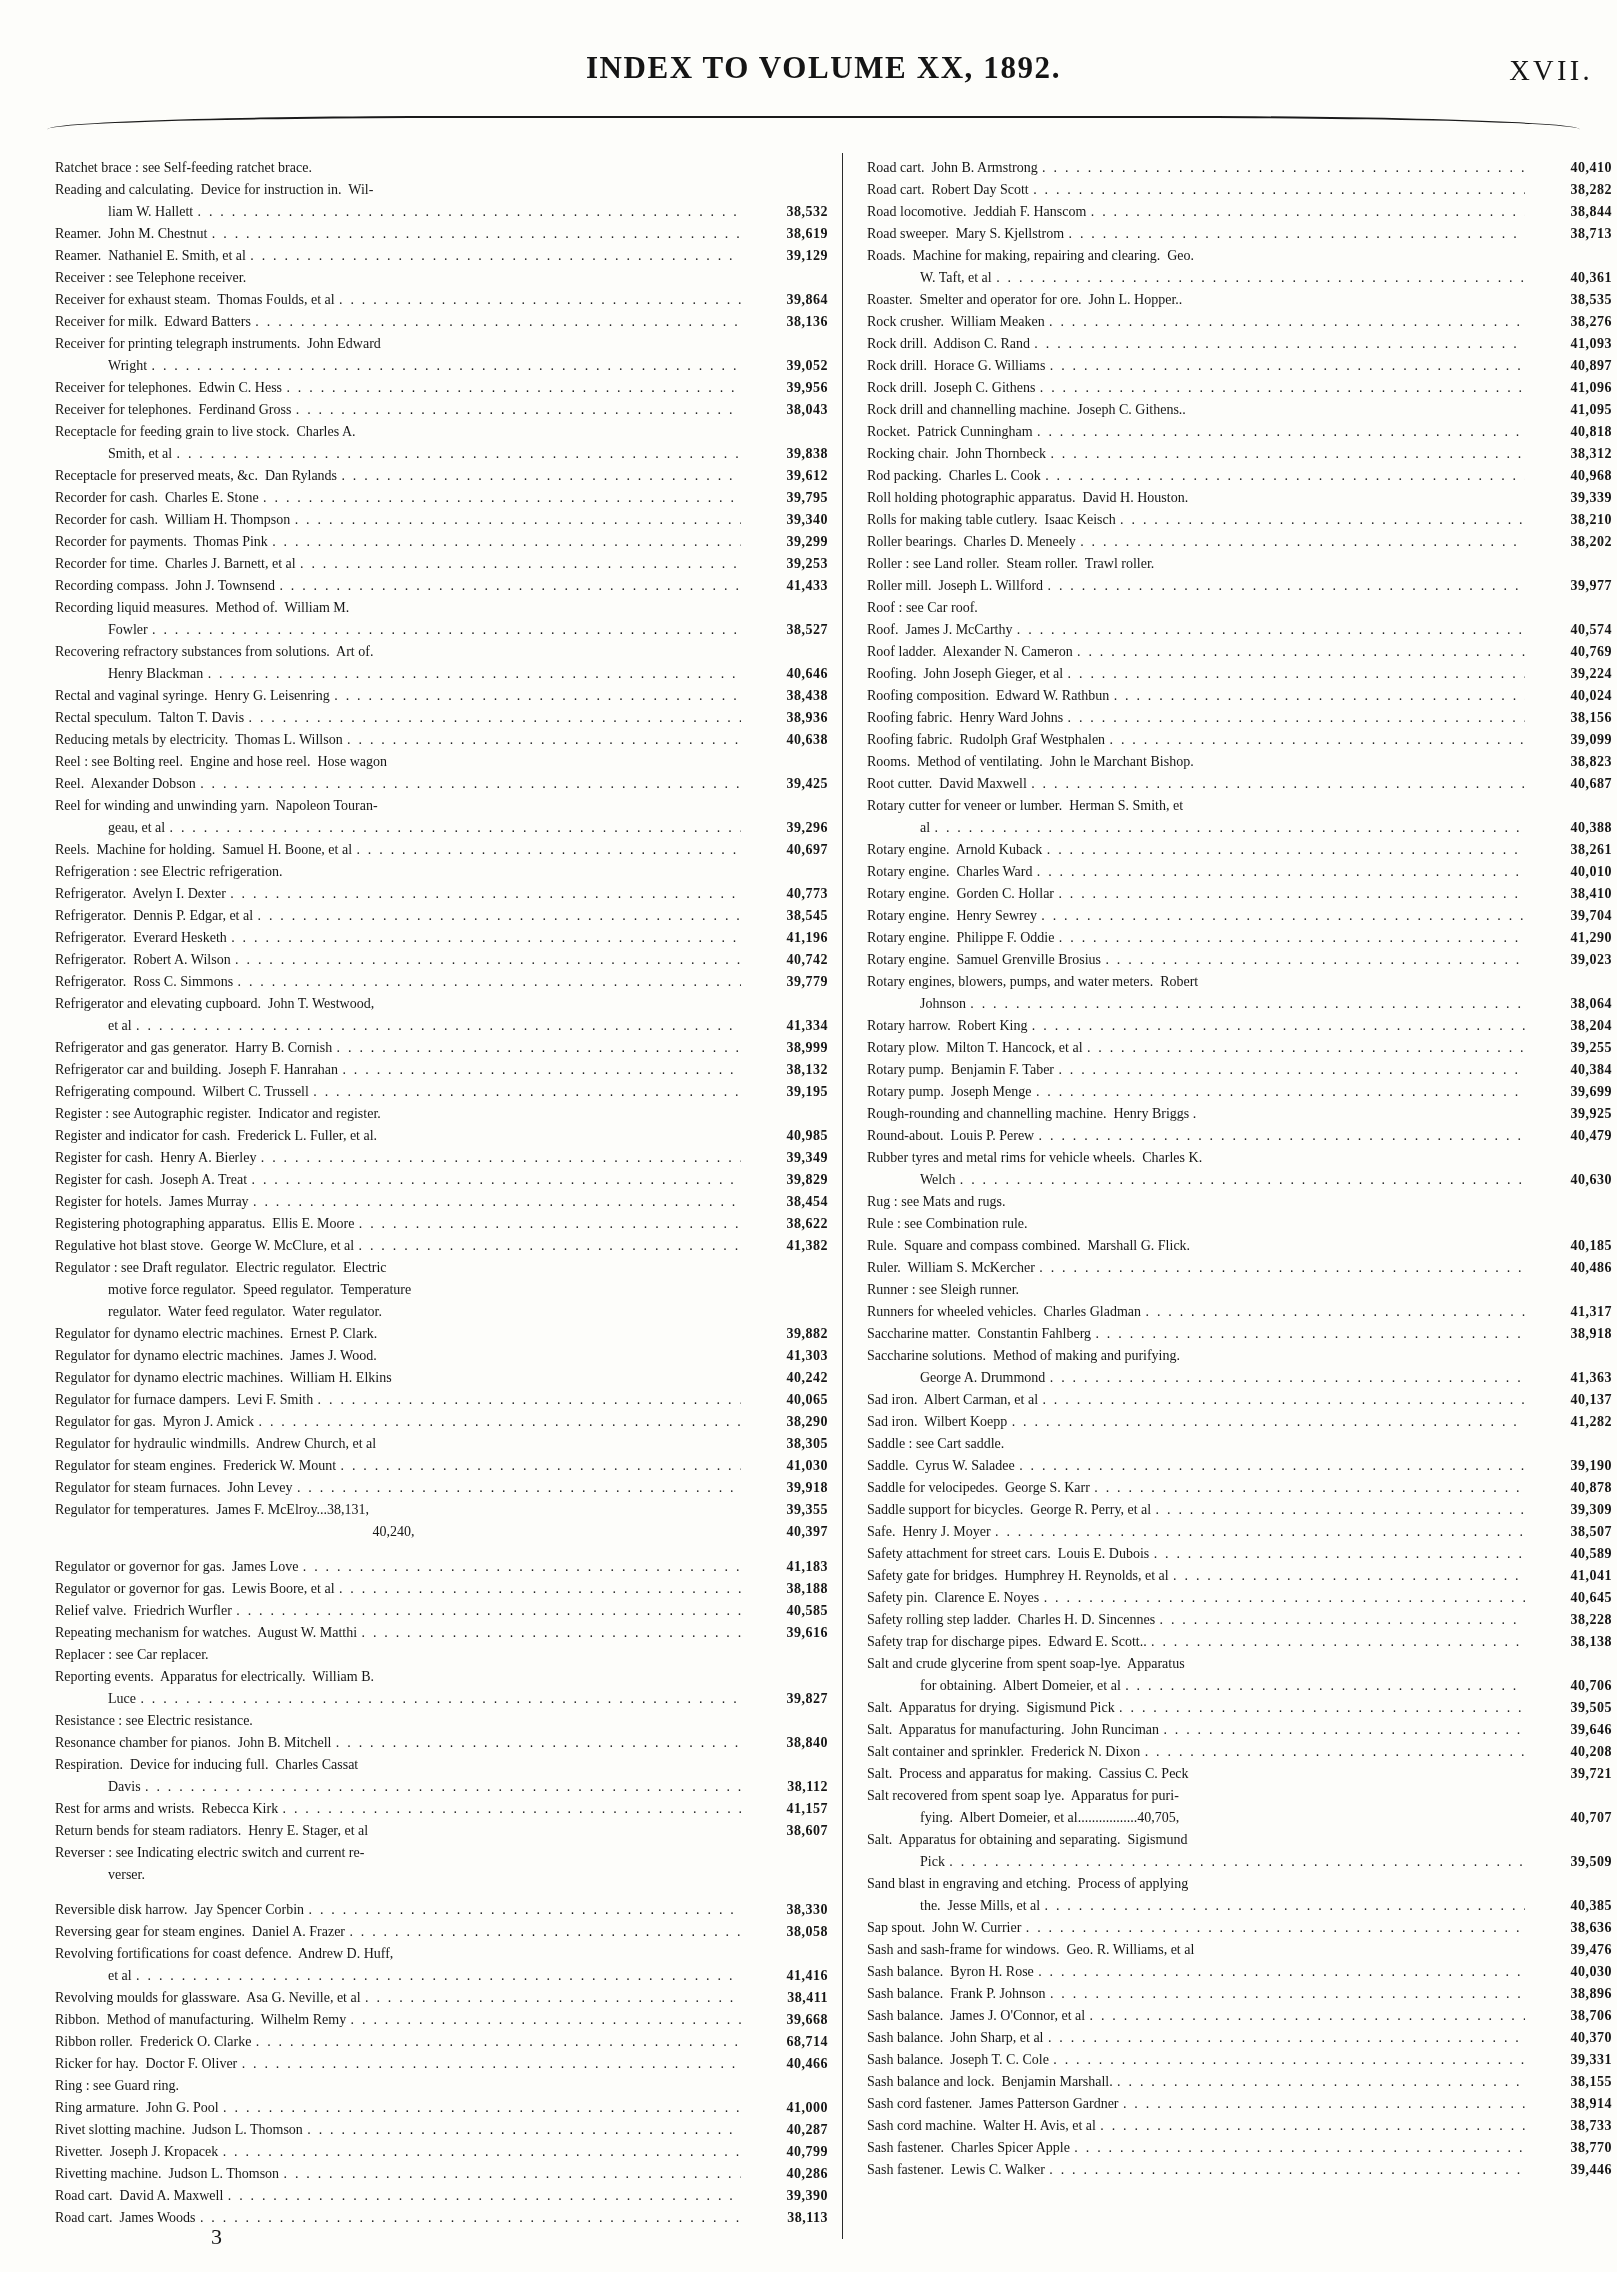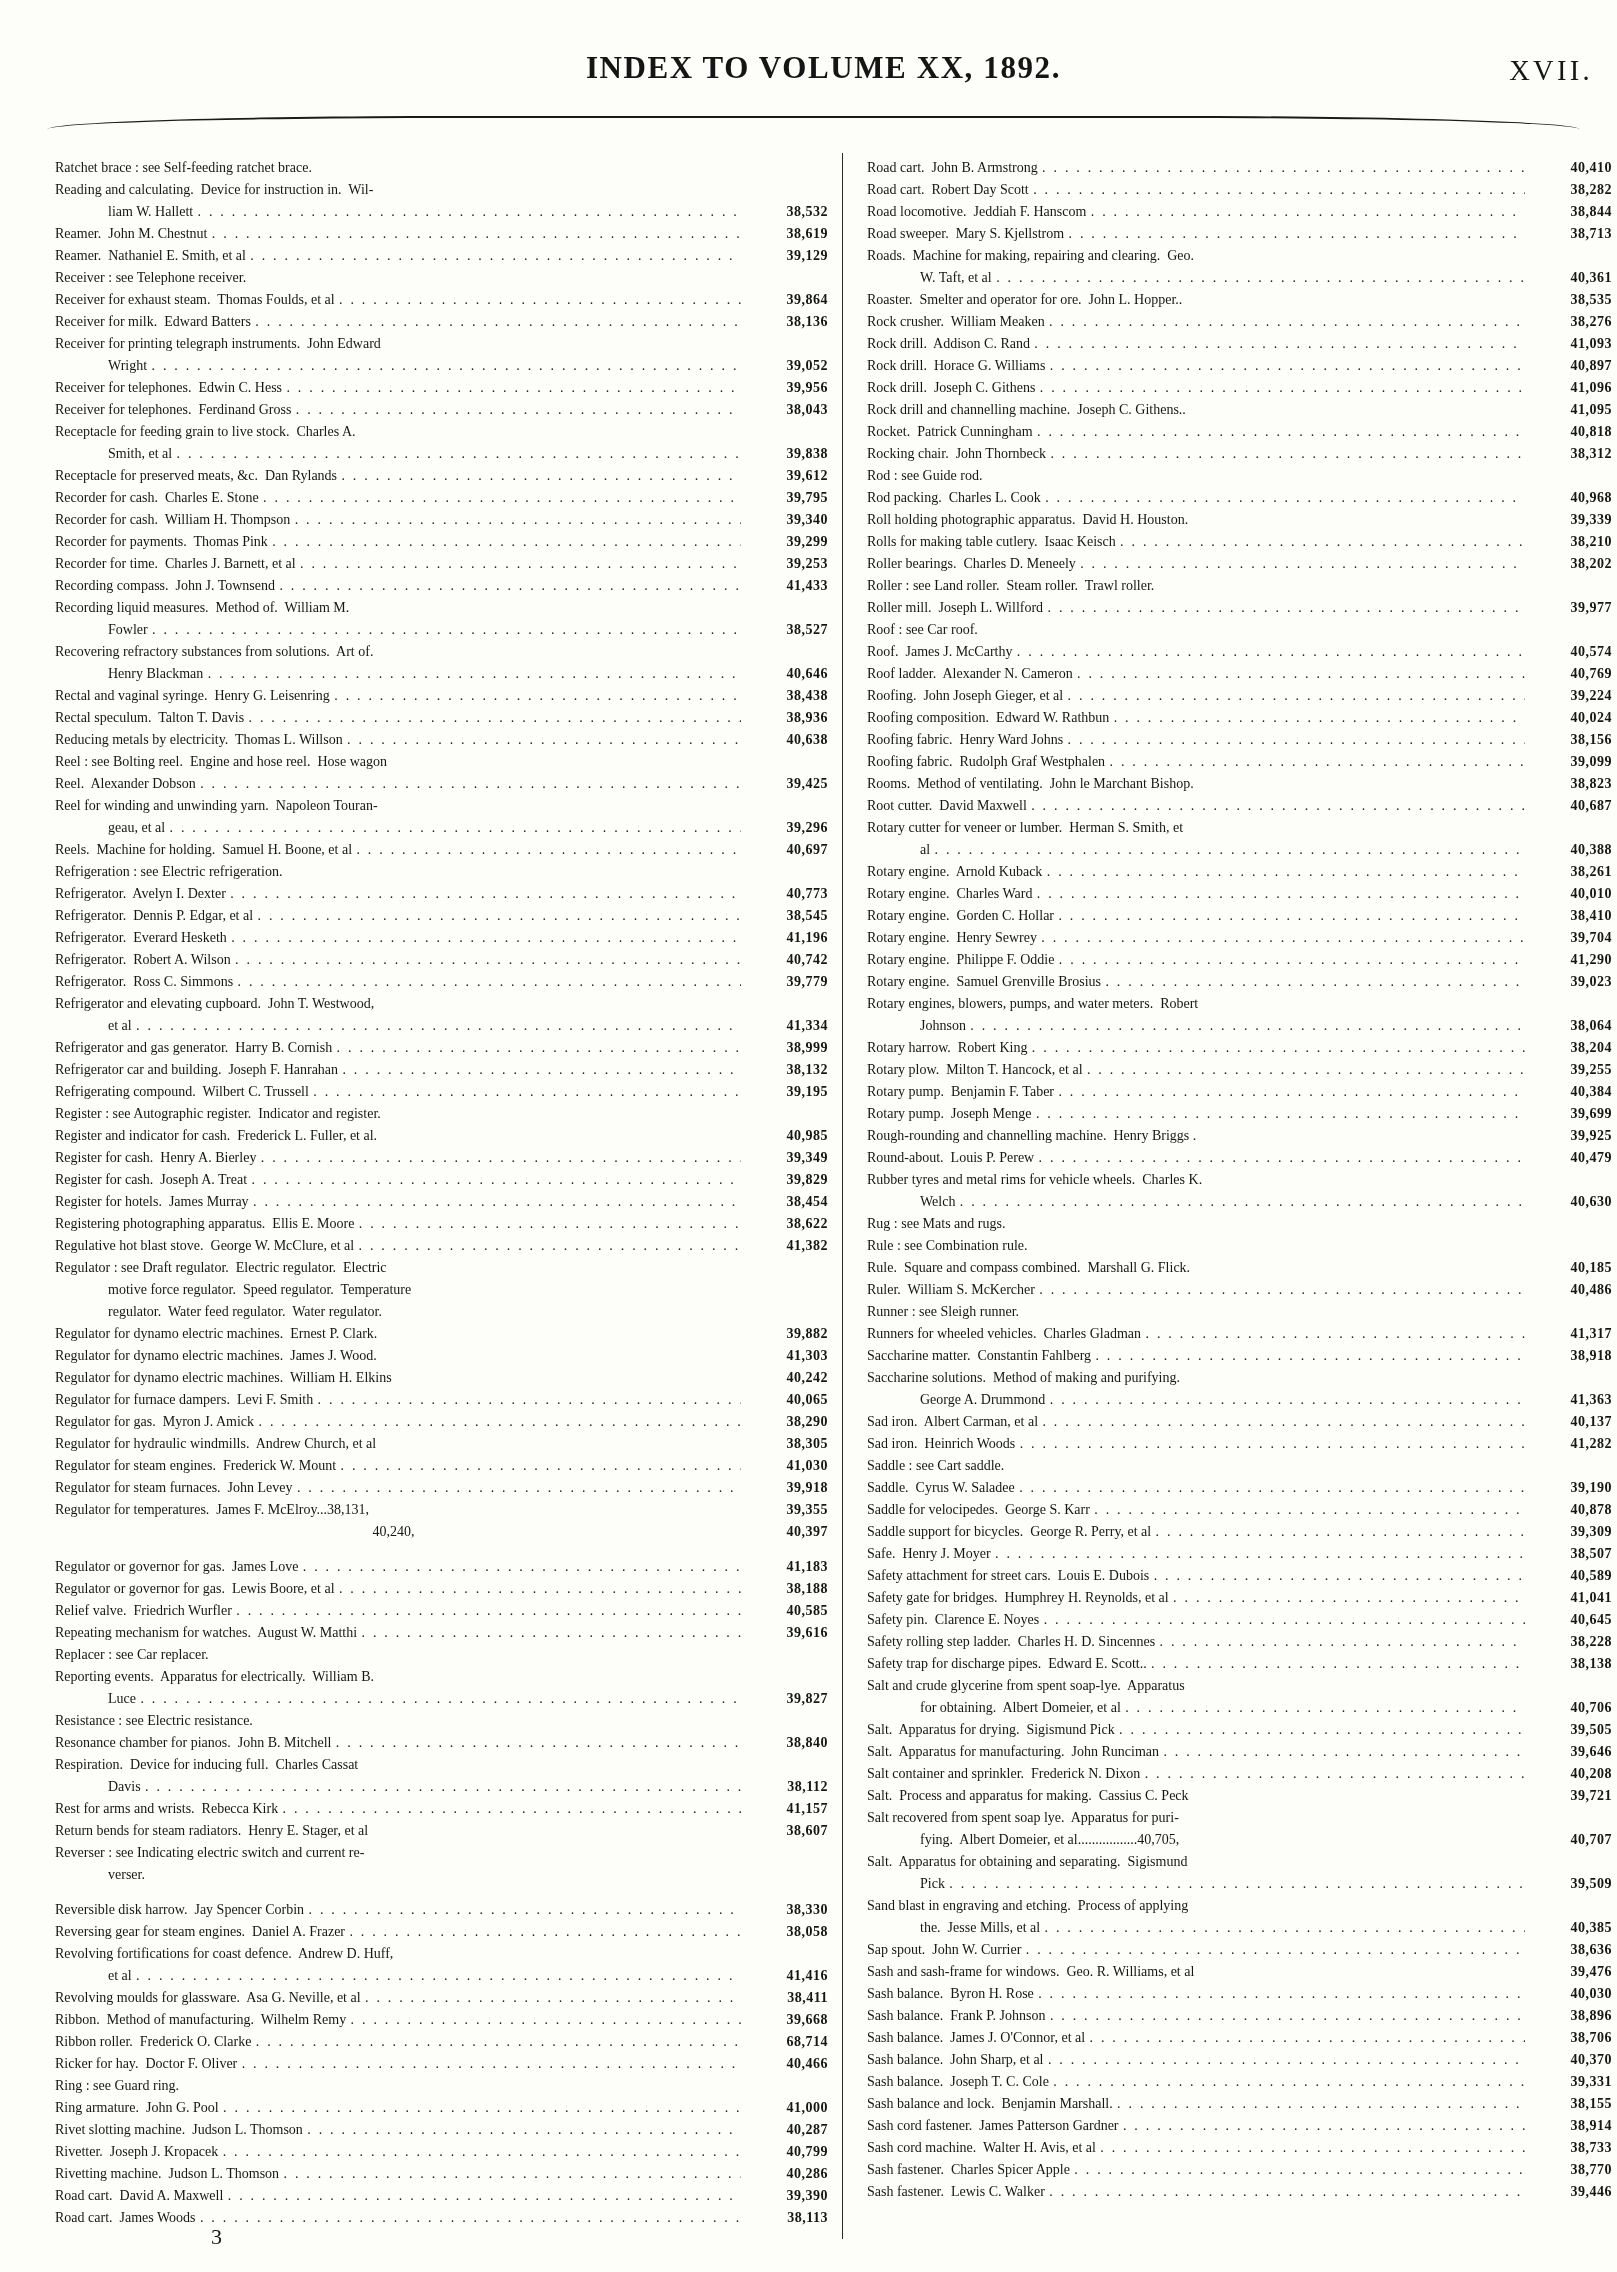--- a/index.html
+++ b/index.html
@@ -552,23 +552,20 @@
         <span class="t">Rocket.  Patrick Cunningham</span>
         <span class="leader dots"></span>
         <span class="n">40,818</span>
       </div>
       <div class="row">
         <span class="t">Rocking chair.  John Thornbeck</span>
         <span class="leader dots"></span>
         <span class="n">38,312</span>
       </div>
       <div class="row">
-        <span class="t">Rod : see Guide rod.</span>
-      </div>
-      <div class="row">
         <span class="t">Rod packing.  Charles L. Cook</span>
         <span class="leader dots"></span>
         <span class="n">40,968</span>
       </div>
       <div class="row">
         <span class="t">Roll holding photographic apparatus.  David H. Houston.</span>
         <span class="leader"></span>
         <span class="n">39,339</span>
       </div>
       <div class="row">
@@ -752,21 +749,21 @@
         <span class="t">George A. Drummond</span>
         <span class="leader dots"></span>
         <span class="n">41,363</span>
       </div>
       <div class="row">
         <span class="t">Sad iron.  Albert Carman, et al</span>
         <span class="leader dots"></span>
         <span class="n">40,137</span>
       </div>
       <div class="row">
-        <span class="t">Sad iron.  Heinrich Woods</span>
+        <span class="t">Sad iron.  Wilbert Koepp</span>
         <span class="leader dots"></span>
         <span class="n">41,282</span>
       </div>
       <div class="row">
         <span class="t">Saddle : see Cart saddle.</span>
       </div>
       <div class="row">
         <span class="t">Saddle.  Cyrus W. Saladee</span>
         <span class="leader dots"></span>
         <span class="n">39,190</span>

